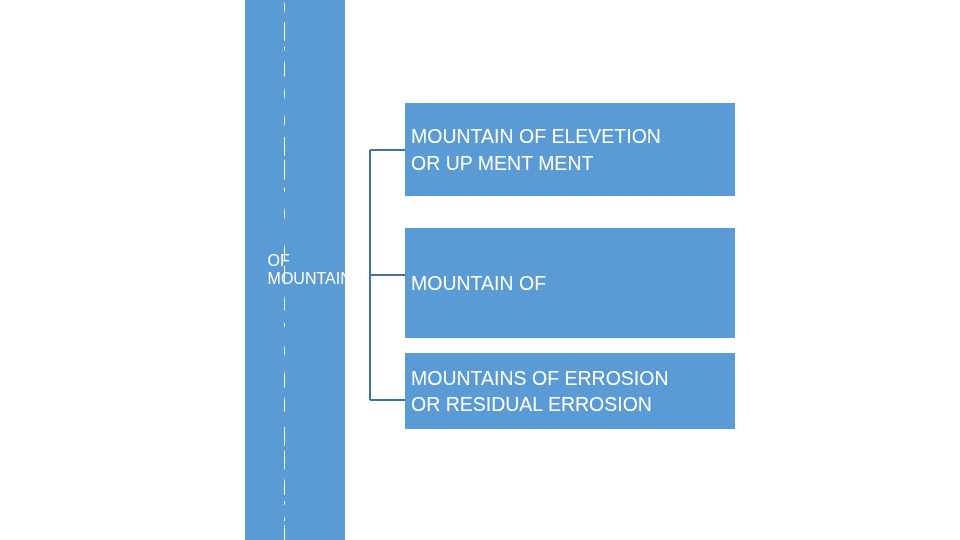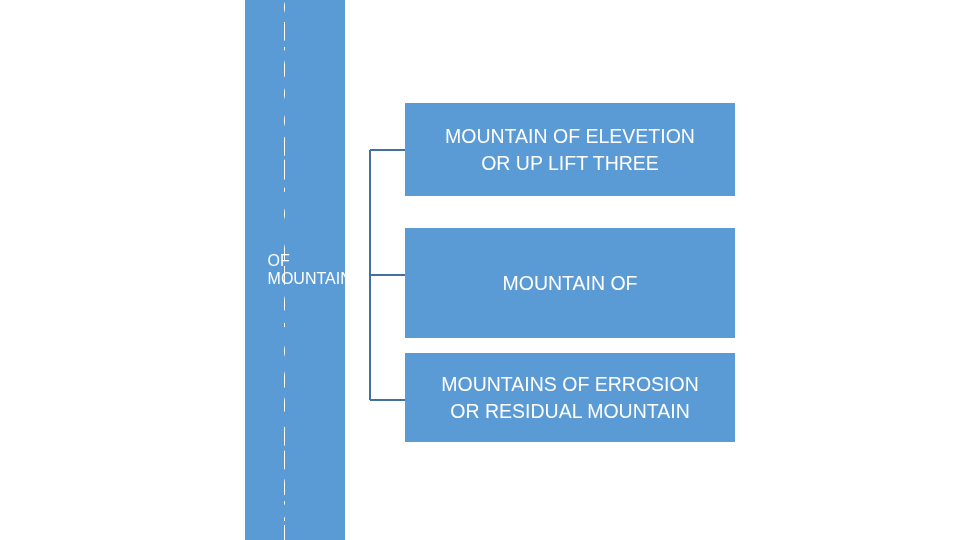--- a/index.html
+++ b/index.html
@@ -73,29 +73,29 @@
   
   .box {
     position: absolute;
     left: 405px;
     width: 330px;
     background: #5b9bd5;
     color: #ffffff;
     display: flex;
     align-items: center;
     justify-content: center;
-    text-align: center;
+    text-align: left;
     font-size: 19.5px;
     line-height: 1.35;
     padding: 0 6px;
     box-sizing: border-box;
   }
   #box1 { top: 103px;  height: 93px; }
   #box2 { top: 228px;  height: 110px; }
-  #box3 { top: 353px;  height: 89px; }
+  #box3 { top: 353px;  height: 76px; }
 
   .box .lines { width: 100%; }
   .box .l1, .box .l2 { display: block; }
 </style>
 </head>
 <body>
 
 <div class="stage">
 
   <div class="vbar">
@@ -109,30 +109,30 @@
   <svg class="connectors" viewBox="0 0 65 540" width="65" height="540">
     <path d="M 25 150 L 25 400" stroke="#41719c" stroke-width="2" fill="none"></path>
     <path d="M 25 150 L 62 150" stroke="#41719c" stroke-width="2" fill="none"></path>
     <path d="M 25 275 L 62 275" stroke="#41719c" stroke-width="2" fill="none"></path>
     <path d="M 25 400 L 62 400" stroke="#41719c" stroke-width="2" fill="none"></path>
   </svg>
 
   <div class="box" id="box1">
     <span class="lines">
       <span class="l1">MOUNTAIN OF ELEVETION</span>
-      <span class="l2">OR UP LIFT THREE</span>
+      <span class="l2">OR UP MENT MENT</span>
     </span>
   </div>
 
   <div class="box" id="box2">
     <span class="lines">
       <span class="l1">MOUNTAIN OF</span>
     </span>
   </div>
 
   <div class="box" id="box3">
     <span class="lines">
       <span class="l1">MOUNTAINS OF ERROSION</span>
-      <span class="l2">OR RESIDUAL MOUNTAIN</span>
+      <span class="l2">OR RESIDUAL ERROSION</span>
     </span>
   </div>
 
 </div>
 
 </body></html>

